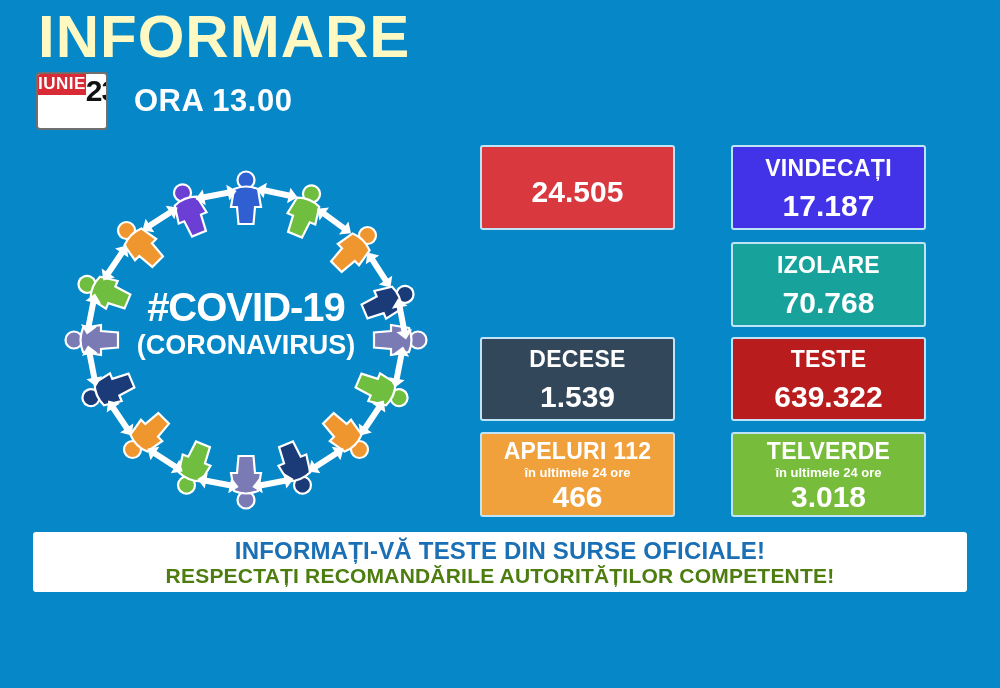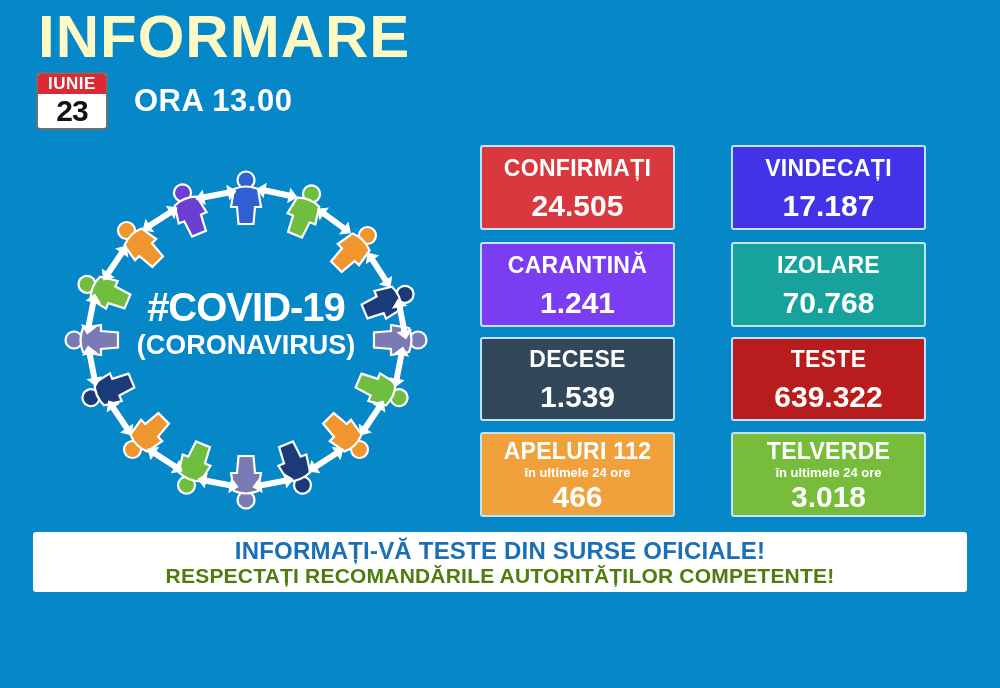--- a/index.html
+++ b/index.html
@@ -14,21 +14,21 @@
   
   .title{
     position:absolute;left:38px;top:2px;
     font-size:60px;font-weight:bold;color:#fef9c3;
     letter-spacing:1px;line-height:70px;
   }
   .datebar{position:absolute;left:36px;top:72px;display:flex;align-items:center;}
   .cal{
     width:72px;height:58px;background:#ffffff;
     border:2px solid #6f6f6f;border-radius:4px;
-    display:flex;flex-direction:column;overflow:hidden;
+    display:flex;flex-direction:row;overflow:hidden;
     box-sizing:border-box;
   }
   .cal-month{
     background:#d92b35;color:#ffffff;
     font-size:17px;font-weight:bold;text-align:center;
     line-height:20px;height:21px;letter-spacing:.5px;
   }
   .cal-day{
     flex:1;color:#111111;font-size:30px;font-weight:bold;
     text-align:center;line-height:34px;letter-spacing:-1px;
@@ -213,33 +213,28 @@
 
     <div class="covidtext">
       <div class="l1">#COVID-19</div>
       <div class="l2">(CORONAVIRUS)</div>
     </div>
   </div>
 
   <div class="stats">
 
     <div class="box col-l row-1" style="background:#d9383f">
-      <div class="lbl">CONFIRMAȚI</div>
       <div class="val">24.505</div>
     </div>
 
     <div class="box col-r row-1" style="background:#4233e8">
       <div class="lbl">VINDECAȚI</div>
       <div class="val">17.187</div>
     </div>
 
-    <div class="box col-l row-2" style="background:#7b3df2">
-      <div class="lbl">CARANTINĂ</div>
-      <div class="val">1.241</div>
-    </div>
 
     <div class="box col-r row-2" style="background:#17a39b">
       <div class="lbl">IZOLARE</div>
       <div class="val">70.768</div>
     </div>
 
     <div class="box col-l row-3" style="background:#33475b">
       <div class="lbl">DECESE</div>
       <div class="val">1.539</div>
     </div>

